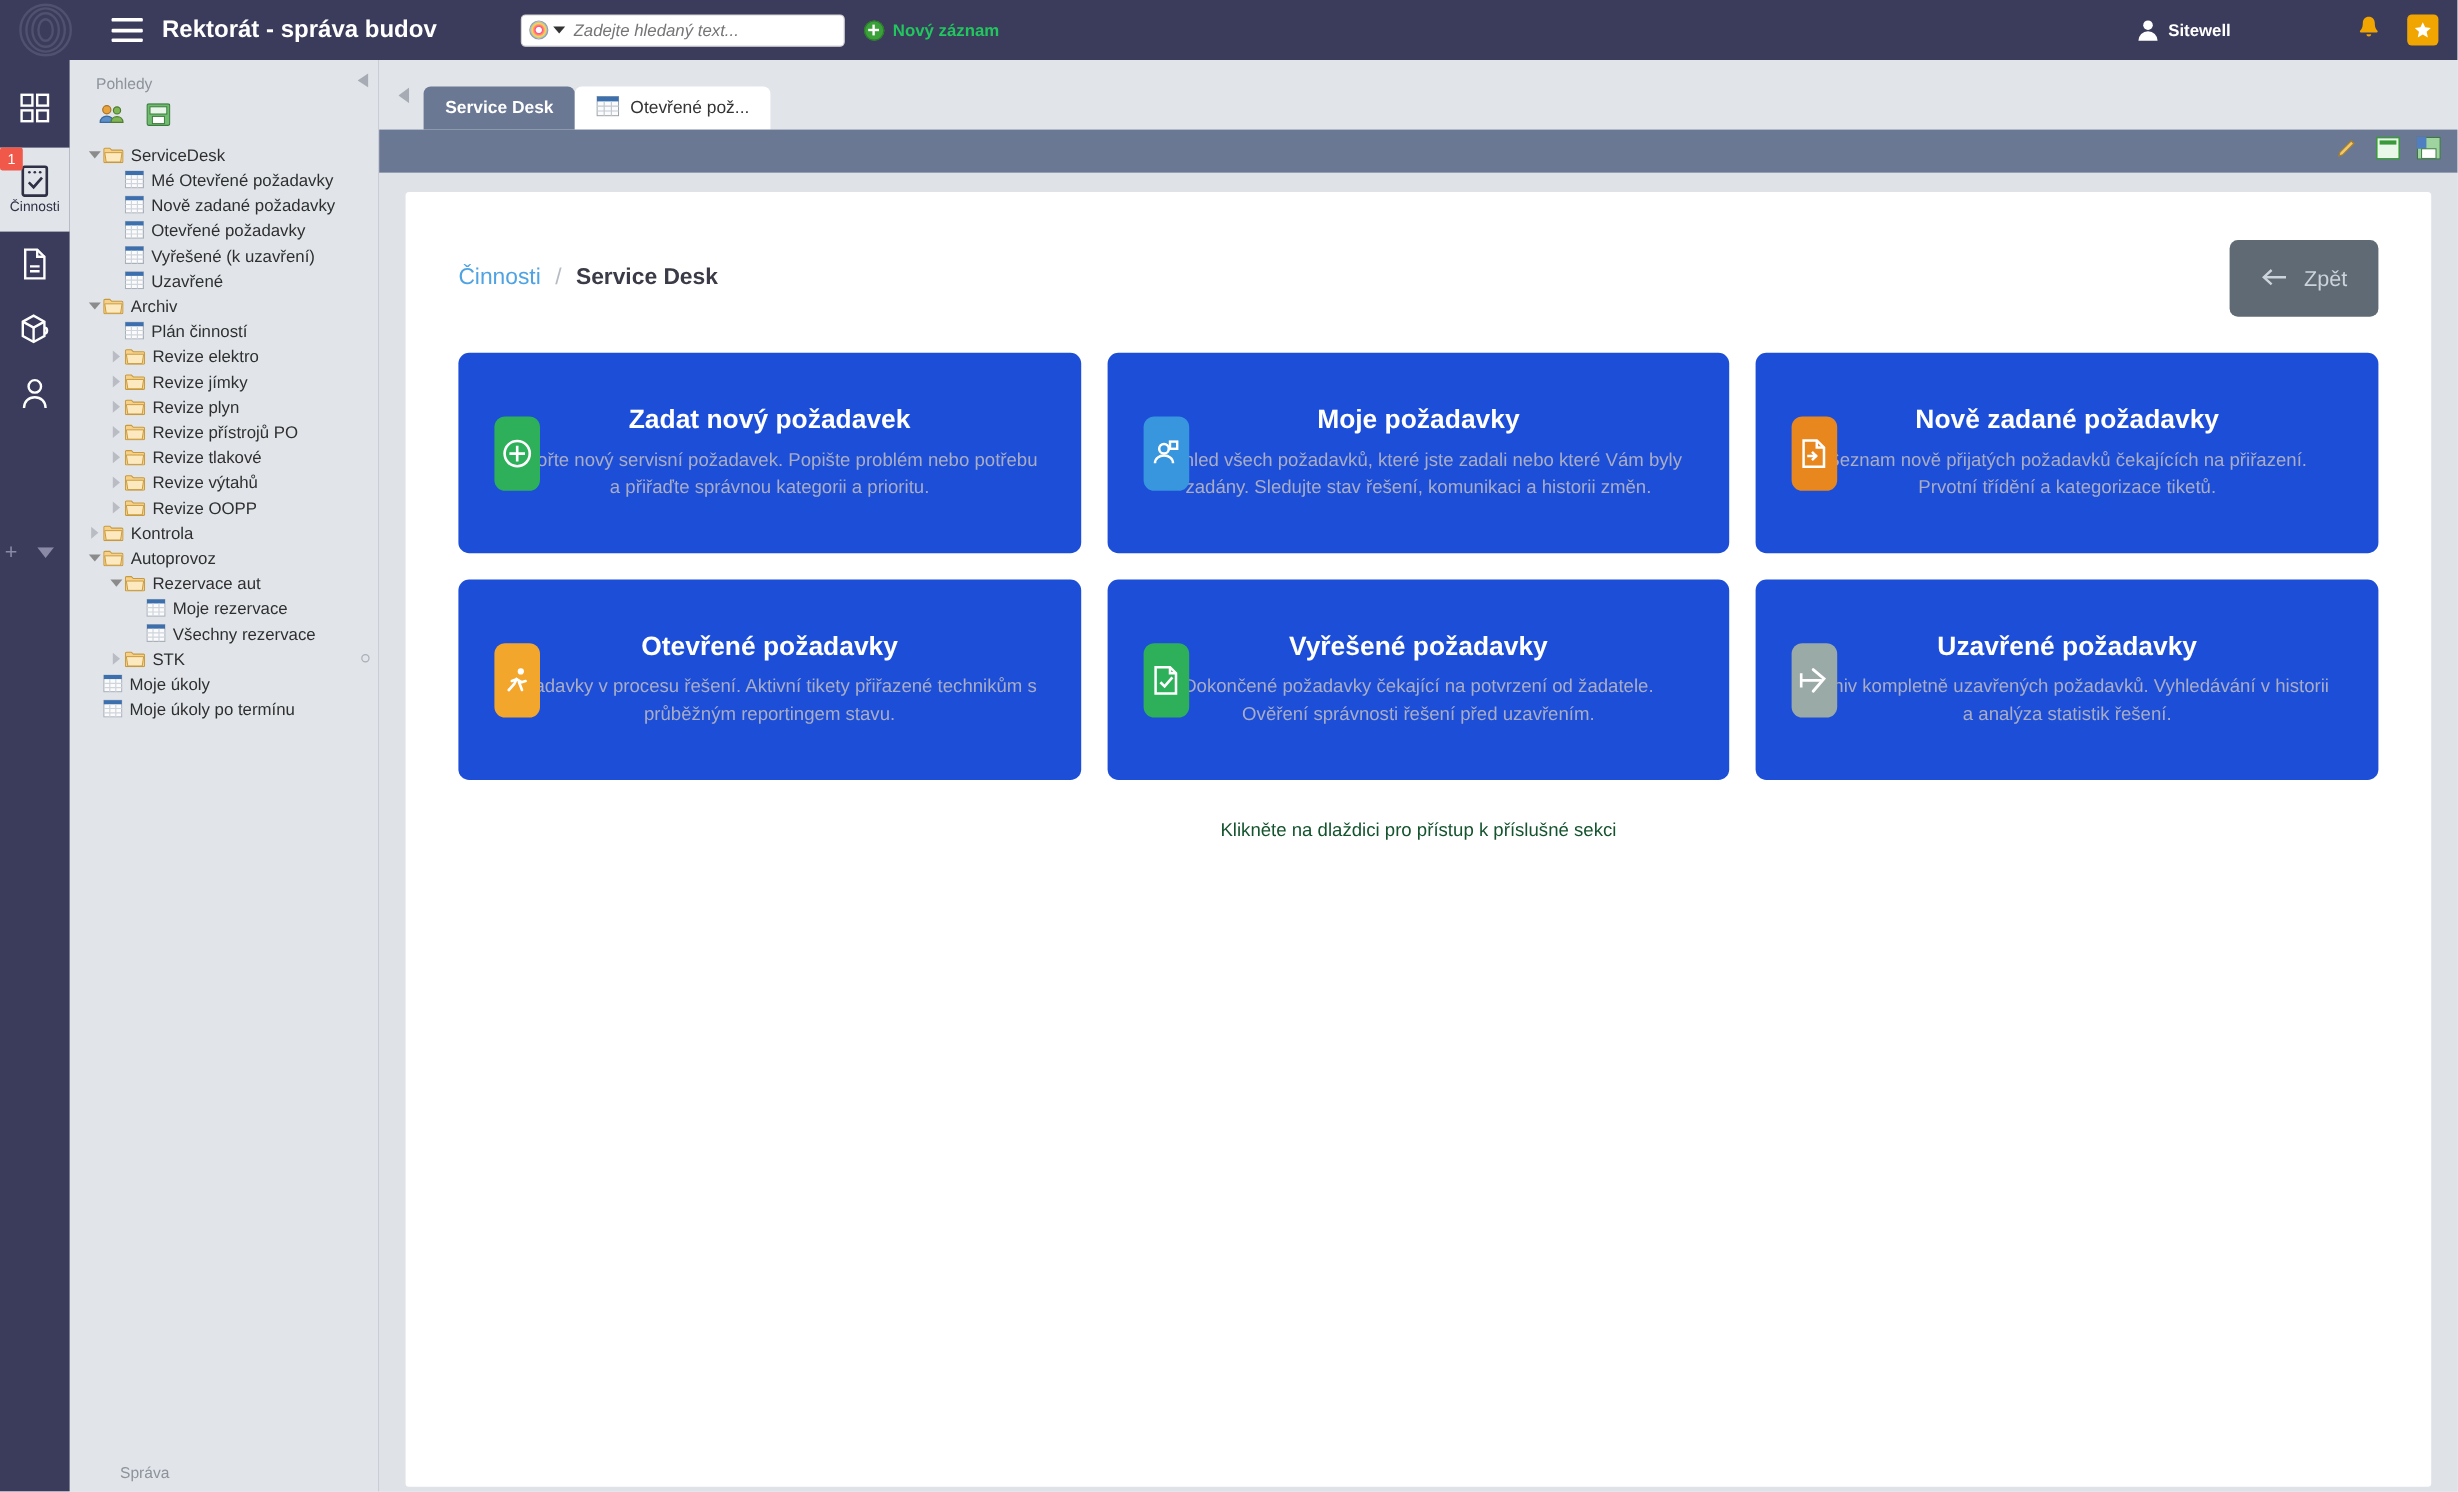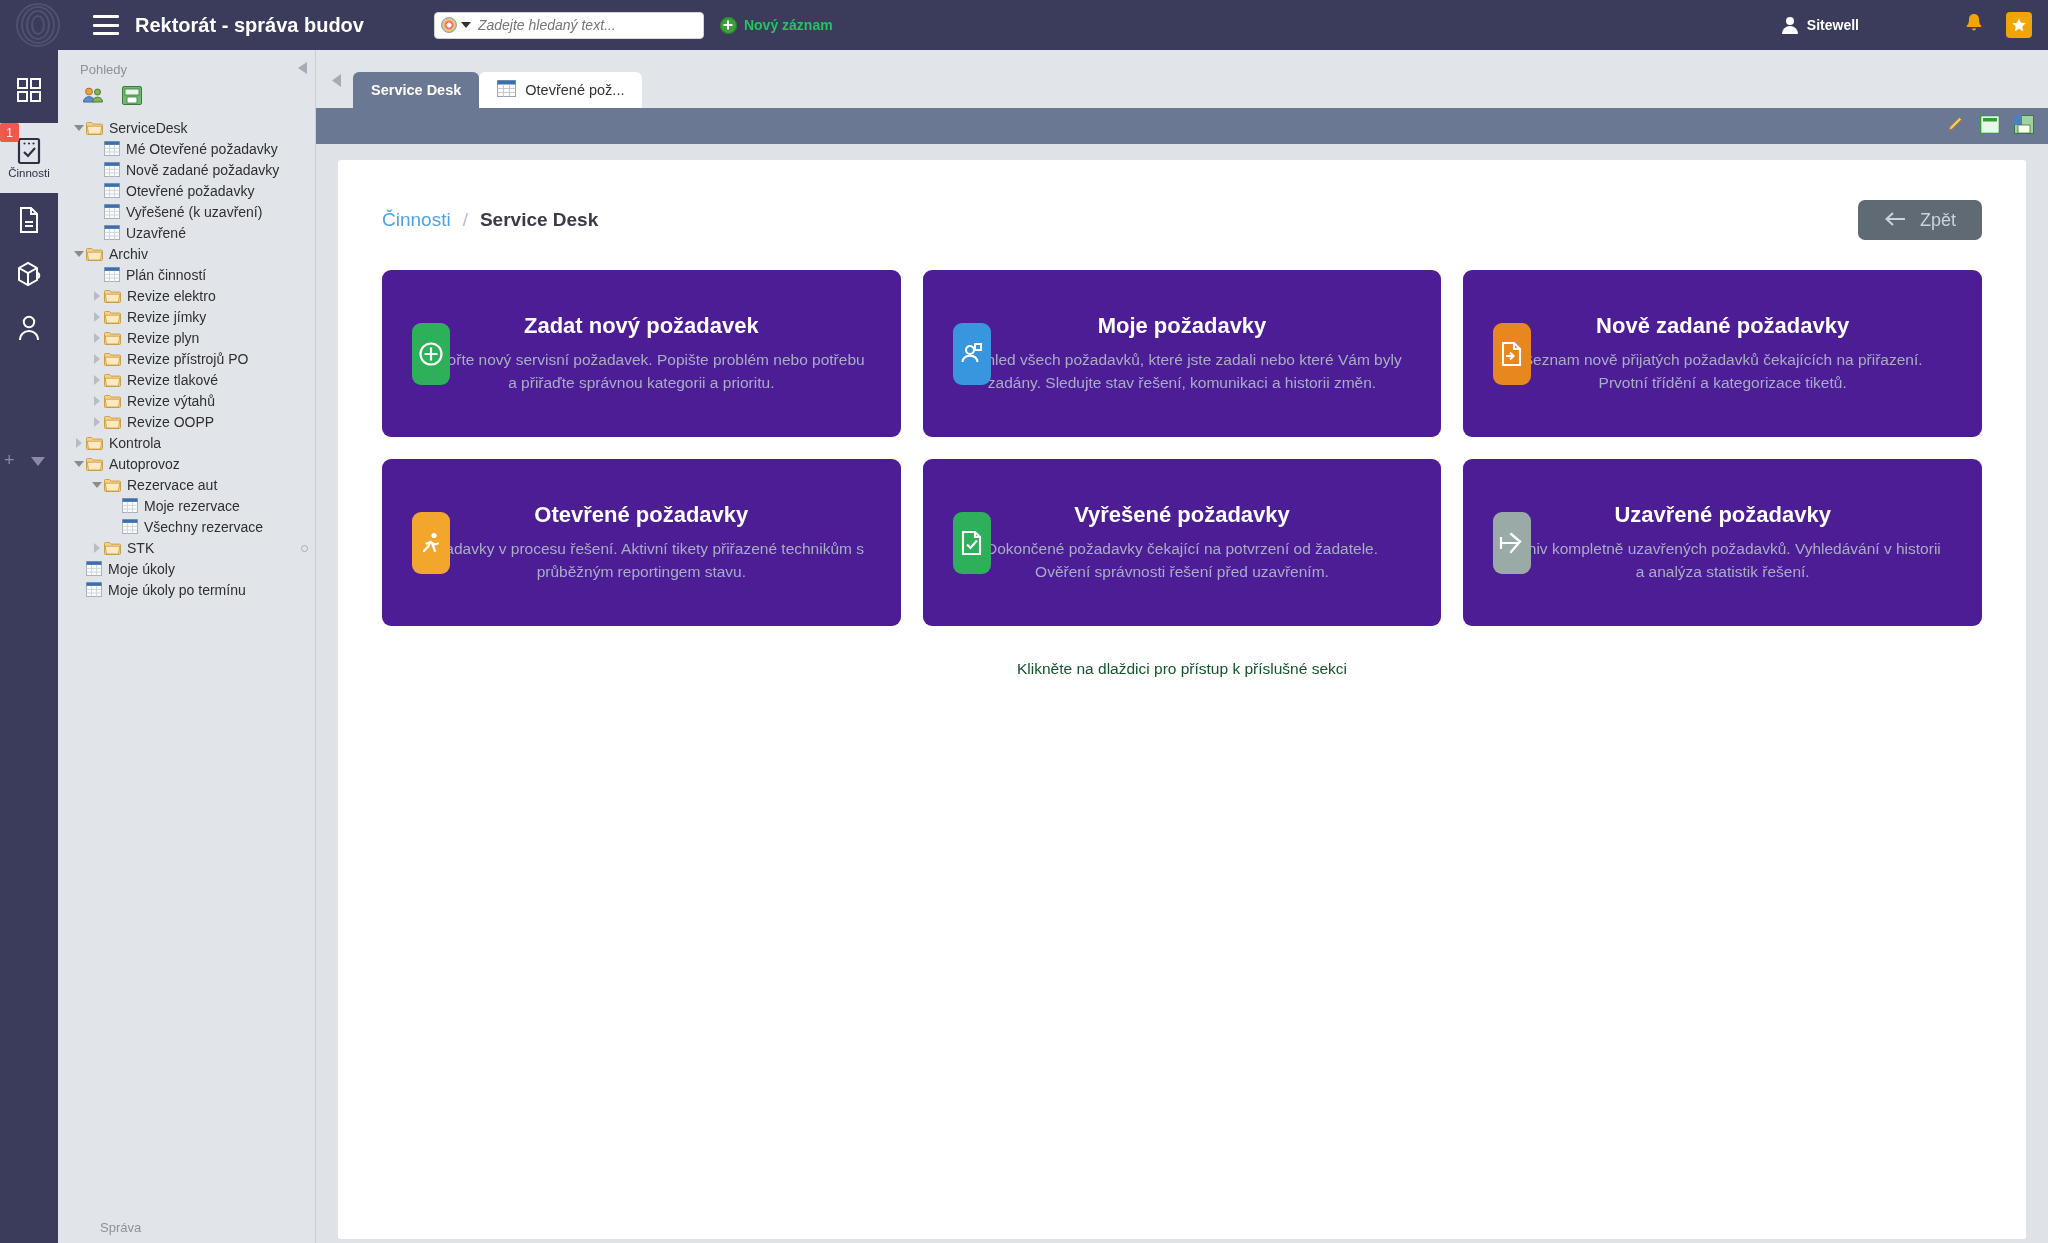--- a/index.html
+++ b/index.html
@@ -159,37 +159,37 @@
   .sheet {
     background: #ffffff; border-radius: 3px; width: 100%; height: 1079px;
     padding: 40px 44px 0 44px; position: relative;
   }
   .crumbrow { display: flex; align-items: center; }
   .crumb-link { color: #4fa3e3; font-size: 19px; cursor: pointer; }
   .crumb-sep { color: #b7bcc4; font-size: 19px; margin: 0 12px; }
   .crumb-current { color: #3b3b47; font-size: 19px; font-weight: bold; }
   .backbtn {
     margin-left: auto; background: #5f6a75; color: #ccd3da; border: none; border-radius: 7px;
-    height: 40px; padding: 0 26px; display: flex; align-items: center; gap: 14px;
+    height: 64px; padding: 0 26px; display: flex; align-items: center; gap: 14px;
     font-size: 18px; cursor: pointer; font-family: "Liberation Sans", sans-serif;
   }
 
   .hero {
     margin-top: 26px; background: #3b3b5c; border-radius: 9px; height: 100px;
     display: flex; flex-direction: column; align-items: center; justify-content: center;
   }
   .hero-title { color: #fff; font-size: 31px; font-weight: bold; letter-spacing: .2px; }
   .hero-sub { color: #a9adc4; font-size: 16px; margin-top: 12px; }
 
   .grid {
     margin-top: 30px; display: grid; grid-template-columns: repeat(3, 1fr);
     gap: 22px;
   }
   .card {
-    background: #4c1d95; border-radius: 9px; height: 167px; position: relative;
+    background: #1d4ed8; border-radius: 9px; height: 167px; position: relative;
     display: flex; align-items: center; cursor: pointer; overflow: hidden;
   }
   .card-badge {
     position: absolute; left: 30px; top: 50%; transform: translateY(-50%);
     width: 38px; height: 62px; border-radius: 9px; display: flex; align-items: center; justify-content: center;
     flex: none;
   }
   .card-body { padding: 0 36px 0 36px; width: 100%; text-align: center; }
   .card-title { color: #ffffff; font-size: 22px; font-weight: bold; }
   .card-desc { color: #a9adc4; font-size: 15.5px; line-height: 1.5; margin-top: 9px; }

